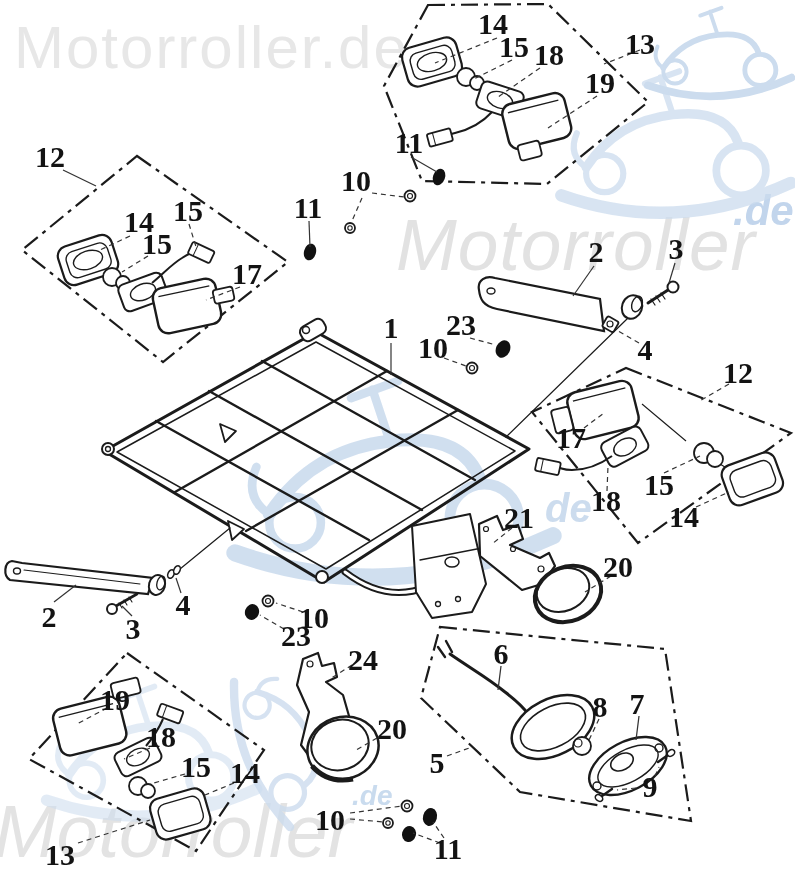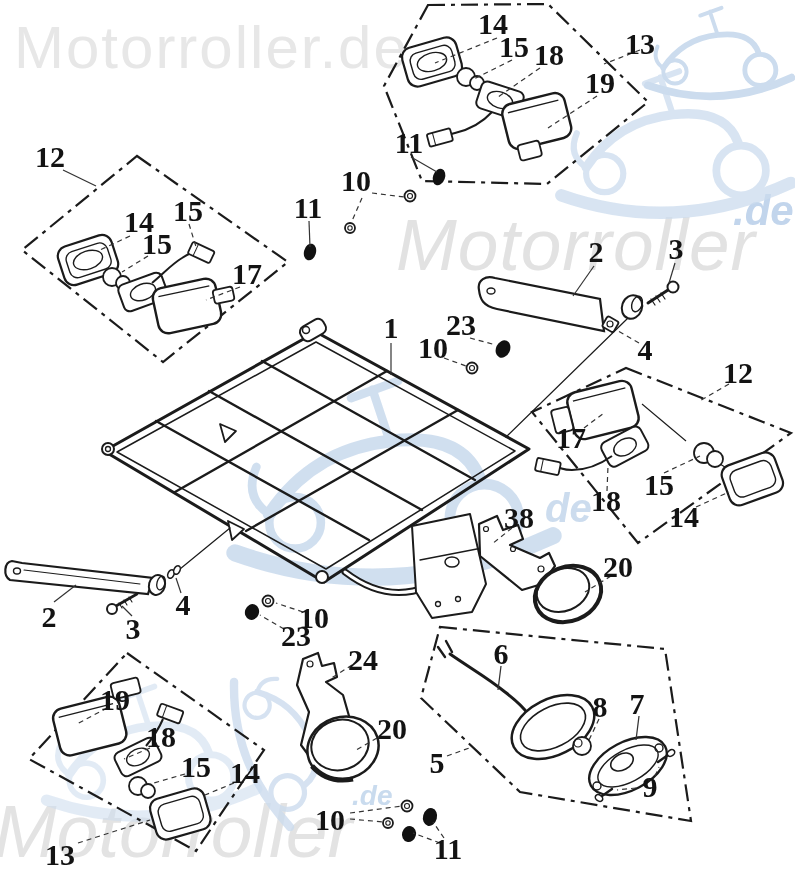--- a/index.html
+++ b/index.html
@@ -353,21 +353,21 @@
       <span class="part-label" style="left: 676px; top: 249px;">3</span>
       <span class="part-label" style="left: 391px; top: 328px;">1</span>
       <span class="part-label" style="left: 461px; top: 325px;">23</span>
       <span class="part-label" style="left: 433px; top: 348px;">10</span>
       <span class="part-label" style="left: 645px; top: 350px;">4</span>
       <span class="part-label" style="left: 738px; top: 373px;">12</span>
       <span class="part-label" style="left: 571px; top: 438px;">17</span>
       <span class="part-label" style="left: 659px; top: 485px;">15</span>
       <span class="part-label" style="left: 606px; top: 501px;">18</span>
       <span class="part-label" style="left: 684px; top: 517px;">14</span>
-      <span class="part-label" style="left: 519px; top: 518px;">38</span>
+      <span class="part-label" style="left: 519px; top: 518px;">21</span>
       <span class="part-label" style="left: 618px; top: 567px;">20</span>
       <span class="part-label" style="left: 49px; top: 617px;">2</span>
       <span class="part-label" style="left: 133px; top: 629px;">3</span>
       <span class="part-label" style="left: 183px; top: 605px;">4</span>
       <span class="part-label" style="left: 314px; top: 618px;">10</span>
       <span class="part-label" style="left: 296px; top: 636px;">23</span>
       <span class="part-label" style="left: 363px; top: 660px;">24</span>
       <span class="part-label" style="left: 115px; top: 700px;">19</span>
       <span class="part-label" style="left: 161px; top: 737px;">18</span>
       <span class="part-label" style="left: 196px; top: 767px;">15</span>

